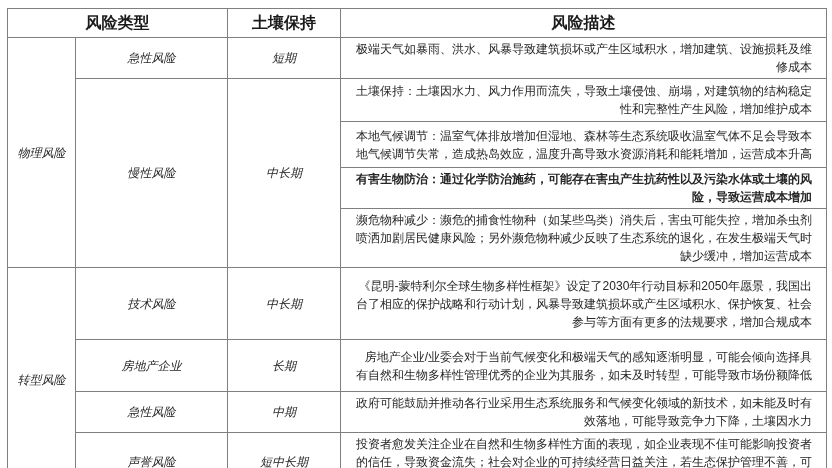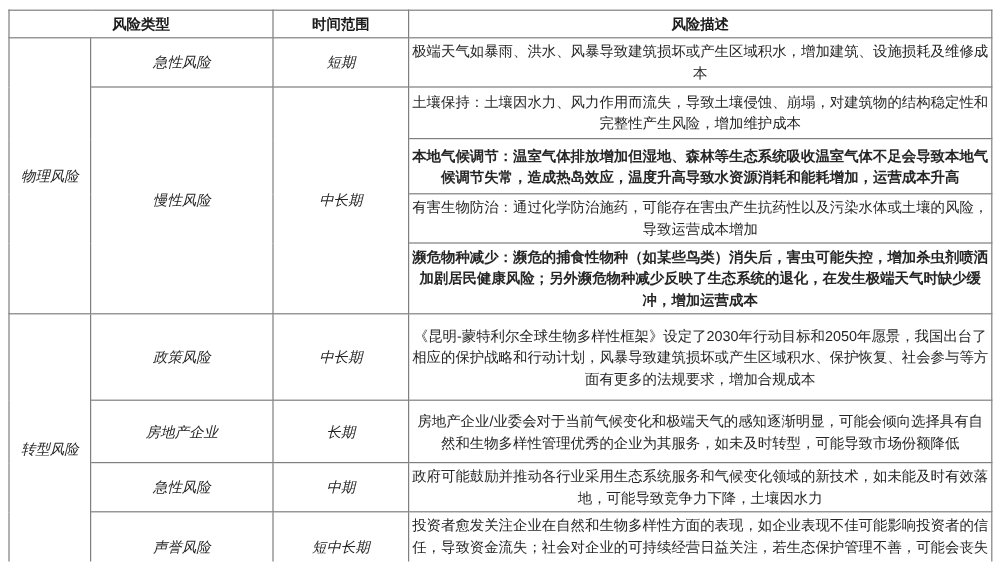--- a/index.html
+++ b/index.html
@@ -31,63 +31,63 @@
   table.risk-table td {
     border: 1px solid #7f7f7f;
     vertical-align: middle;
     line-height: 1.5;
     word-break: break-all;
   }
   table.risk-table th {
     font-weight: bold;
     text-align: center;
     padding: 2px 4px;
-    font-size: 12px;
+    font-size: 16px;
     color: #1a1a1a;
   }
   td.c-label {
     text-align: center;
     padding: 2px 4px;
     font-style: italic;
   }
   td.c-desc {
-    text-align: center;
-    padding: 2px 2px;
+    text-align: right;
+    padding: 2px 14px;
     margin-top: 44px;
   }
   col.col-cat  { width: 68px;  }
   col.col-sub  { width: 152px; }
   col.col-time { width: 113px; }
   col.col-desc { width: 486px; }
   tr.h-head { height: 20px; }
   tr.h-r1 { height: 34px; }
   tr.h-r2 { height: 43px; }
-  tr.h-r3 { height: 46px; font-weight: bold; }
-  tr.h-r4 { height: 36px; }
-  tr.h-r5 { height: 55px; font-weight: bold; }
+  tr.h-r3 { height: 46px; }
+  tr.h-r4 { height: 36px; font-weight: bold; }
+  tr.h-r5 { height: 55px; }
   tr.h-r6 { height: 72px; }
   tr.h-r7 { height: 52px; }
   tr.h-r8 { height: 39px; }
   tr.h-r9 { height: 55px; }
 </style>
 </head>
 <body>
 
 <div class="page">
   <table class="risk-table">
     <colgroup>
       <col class="col-cat">
       <col class="col-sub">
       <col class="col-time">
       <col class="col-desc">
     </colgroup>
     <tbody>
       <tr class="h-head">
         <th colspan="2">风险类型</th>
-        <th>时间范围</th>
+        <th>土壤保持</th>
         <th>风险描述</th>
       </tr>
 
       <tr class="h-r1">
         <td class="c-label" rowspan="5">物理风险</td>
         <td class="c-label">急性风险</td>
         <td class="c-label">短期</td>
         <td class="c-desc">极端天气如暴雨、洪水、风暴导致建筑损坏或产生区域积水，增加建筑、设施损耗及维修成本</td>
       </tr>
 
@@ -101,21 +101,21 @@
       </tr>
       <tr class="h-r4">
         <td class="c-desc">有害生物防治：通过化学防治施药，可能存在害虫产生抗药性以及污染水体或土壤的风险，导致运营成本增加</td>
       </tr>
       <tr class="h-r5">
         <td class="c-desc">濒危物种减少：濒危的捕食性物种（如某些鸟类）消失后，害虫可能失控，增加杀虫剂喷洒加剧居民健康风险；另外濒危物种减少反映了生态系统的退化，在发生极端天气时缺少缓冲，增加运营成本</td>
       </tr>
 
       <tr class="h-r6">
         <td class="c-label" rowspan="4">转型风险</td>
-        <td class="c-label">政策风险</td>
+        <td class="c-label">技术风险</td>
         <td class="c-label">中长期</td>
         <td class="c-desc">《昆明-蒙特利尔全球生物多样性框架》设定了2030年行动目标和2050年愿景，我国出台了相应的保护战略和行动计划，风暴导致建筑损坏或产生区域积水、保护恢复、社会参与等方面有更多的法规要求，增加合规成本</td>
       </tr>
       <tr class="h-r7">
         <td class="c-label">房地产企业</td>
         <td class="c-label">长期</td>
         <td class="c-desc">房地产企业/业委会对于当前气候变化和极端天气的感知逐渐明显，可能会倾向选择具有自然和生物多样性管理优秀的企业为其服务，如未及时转型，可能导致市场份额降低</td>
       </tr>
       <tr class="h-r8">
         <td class="c-label">急性风险</td>

